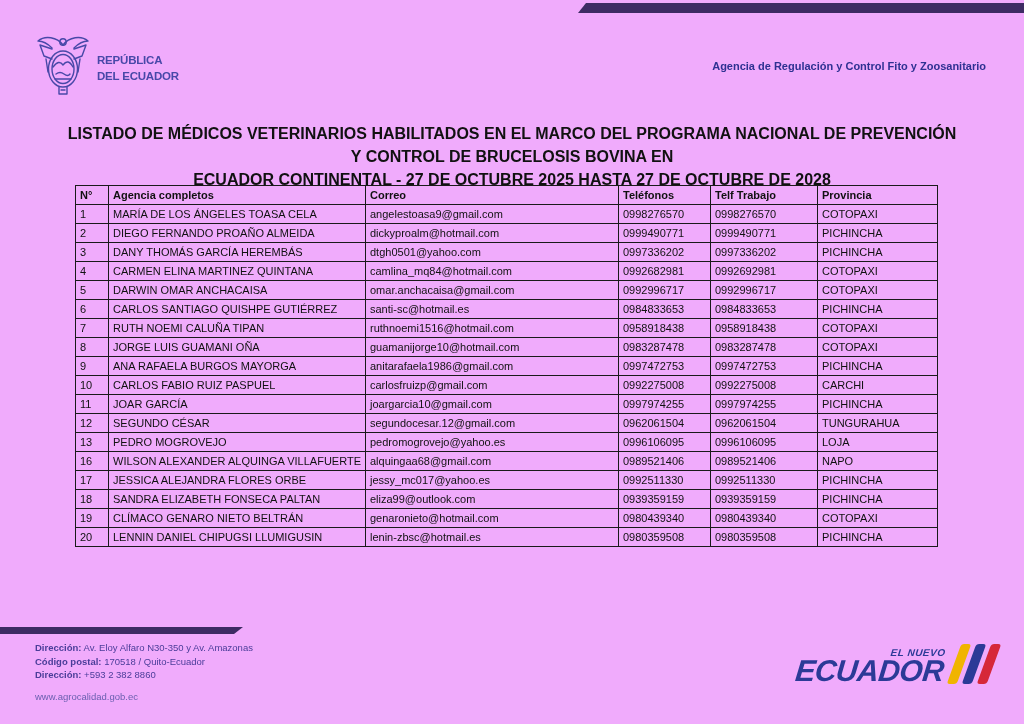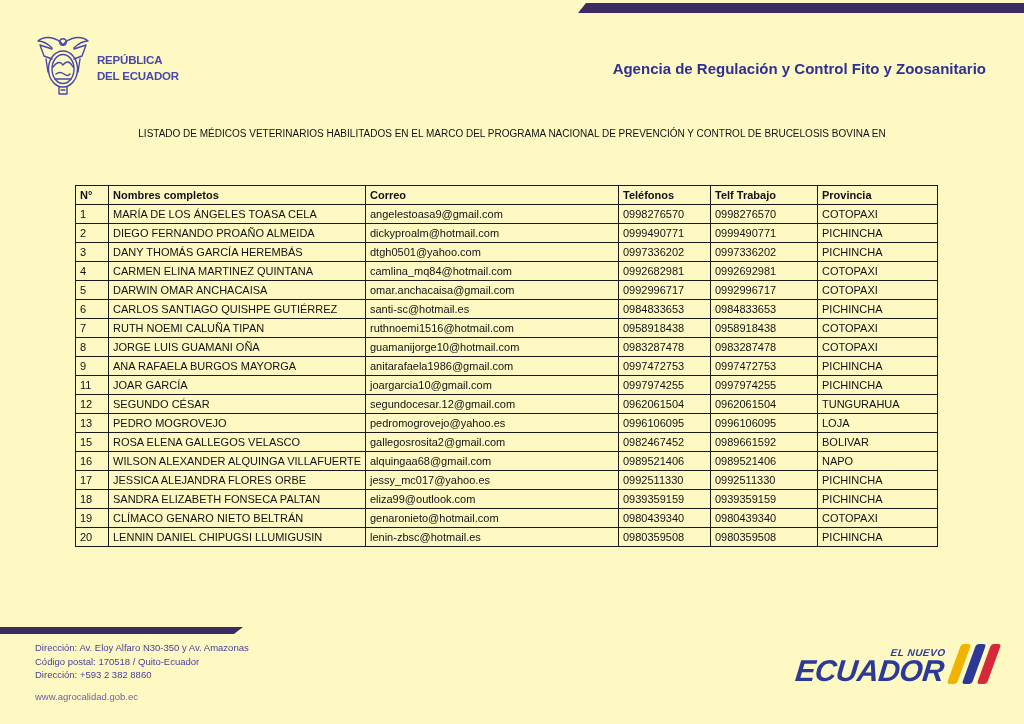--- a/index.html
+++ b/index.html
@@ -1,55 +1,55 @@
 <!DOCTYPE html>
 <html><head>
 <meta charset="utf-8">
 <style>
   * { margin:0; padding:0; box-sizing:border-box; }
   html,body { width:1024px; height:724px; background:#ffffff; overflow:hidden;
               font-family:"Liberation Sans", sans-serif; }
-  .page { position:relative; width:1024px; height:724px; background:#fef9c3; }
+  .page { position:relative; width:1024px; height:724px; background:#f0abfc; }
 
   
   .top-bar { position:absolute; top:3px; left:578px; right:0; height:10px;
              background:#3d2b63;
              clip-path:polygon(8px 0, 100% 0, 100% 100%, 0 100%); }
 
   
   .crest { position:absolute; left:33px; top:34px; }
   .logo-text { position:absolute; left:97px; top:53px; color:#4848a8;
                font-weight:bold; font-size:11.5px; line-height:1.35; letter-spacing:-0.2px; }
   .agency-title { position:absolute; top:60px; right:38px; width:520px; text-align:right;
-                  color:#2e3192; font-weight:bold; font-size:15px; }
+                  color:#2e3192; font-weight:bold; font-size:11px; }
 
   
   .doc-title { position:absolute; top:122px; left:62px; width:900px; text-align:center;
-               color:#111; font-weight:normal; font-size:10px; line-height:23px; }
+               color:#111; font-weight:bold; font-size:16px; line-height:23px; }
 
   
   table.vets { position:absolute; left:75px; top:185px; width:862px;
                border-collapse:collapse; table-layout:fixed;
                font-size:11px; color:#111; }
   table.vets th, table.vets td { border:1px solid #1a1a1a; padding:2px 4px;
                vertical-align:bottom; line-height:14px; overflow:hidden;
                white-space:nowrap; text-align:left; }
   table.vets { border:1.5px solid #1a1a1a; }
   table.vets th { font-weight:bold; }
   td.col-num, th.col-num { text-align:right; padding-right:5px; }
   th.col-num { text-align:left; }
   td.col-name { white-space:pre-line; }
 
   
   .footer-bar { position:absolute; top:627px; left:0; width:243px; height:7px;
                 background:#3d2b63;
                 clip-path:polygon(0 0, 100% 0, calc(100% - 9px) 100%, 0 100%); }
   .footer-info { position:absolute; left:35px; top:641px; font-size:9.5px;
                  color:#4a3d99; line-height:13.5px; }
-  .footer-info .lbl { font-weight:normal; }
+  .footer-info .lbl { font-weight:bold; }
   .footer-info .site { margin-top:8px; color:#6b60b0; }
 
   
   .brand { position:absolute; right:30px; top:644px; display:flex; align-items:flex-end; }
   .brand-text { display:flex; flex-direction:column; align-items:flex-end;
                 font-style:italic; font-weight:bold; color:#2b3a97; transform:skewX(-6deg); }
   .brand-top { font-size:10px; letter-spacing:0.5px; line-height:10px; }
   .brand-main { font-size:30px; line-height:26px; letter-spacing:-0.5px; }
   .brand-stripes { display:flex; gap:5px; margin-left:10px; transform:skewX(-20deg); }
   .stripe { width:10px; height:40px; border-radius:3px; display:inline-block; }
@@ -84,35 +84,36 @@
 
   <div class="logo-text">
     <div>REPÚBLICA</div>
     <div>DEL ECUADOR</div>
   </div>
 
   <div class="agency-title">Agencia de Regulación y Control Fito y Zoosanitario</div>
 
   <div class="doc-title">
     <div>LISTADO DE MÉDICOS VETERINARIOS HABILITADOS EN EL MARCO DEL PROGRAMA NACIONAL DE PREVENCIÓN Y CONTROL DE BRUCELOSIS BOVINA EN</div>
+    <div>ECUADOR CONTINENTAL - 27 DE OCTUBRE 2025 HASTA 27 DE OCTUBRE DE 2028</div>
   </div>
 
   <table class="vets">
     <colgroup>
       <col style="width:33px">
         <col style="width:257px">
         <col style="width:253px">
       <col style="width:92px">
         <col style="width:107px">
         <col style="width:120px">
     </colgroup>
     <thead>
       <tr>
         <th class="col-num">N°</th>
-        <th class="col-name">Nombres completos</th>
+        <th class="col-name">Agencia completos</th>
         <th class="col-email">Correo</th>
         <th class="col-phone">Teléfonos</th>
         <th class="col-workphone">Telf Trabajo</th>
         <th class="col-prov">Provincia</th>
       </tr>
     </thead>
     <tbody>
         <tr>
           <td class="col-num">1</td>
           <td class="col-name">MARÍA DE LOS ÁNGELES TOASA CELA</td>
@@ -179,20 +180,28 @@
         </tr>
         <tr>
           <td class="col-num">9</td>
           <td class="col-name">ANA RAFAELA BURGOS MAYORGA</td>
           <td class="col-email">anitarafaela1986@gmail.com</td>
           <td class="col-phone">0997472753</td>
           <td class="col-workphone">0997472753</td>
           <td class="col-prov">PICHINCHA</td>
         </tr>
         <tr>
+          <td class="col-num">10</td>
+          <td class="col-name">CARLOS FABIO RUIZ PASPUEL</td>
+          <td class="col-email">carlosfruizp@gmail.com</td>
+          <td class="col-phone">0992275008</td>
+          <td class="col-workphone">0992275008</td>
+          <td class="col-prov">CARCHI</td>
+        </tr>
+        <tr>
           <td class="col-num">11</td>
           <td class="col-name">JOAR GARCÍA</td>
           <td class="col-email">joargarcia10@gmail.com</td>
           <td class="col-phone">0997974255</td>
           <td class="col-workphone">0997974255</td>
           <td class="col-prov">PICHINCHA</td>
         </tr>
         <tr>
           <td class="col-num">12</td>
           <td class="col-name">SEGUNDO CÉSAR</td>
@@ -201,28 +210,20 @@
           <td class="col-workphone">0962061504</td>
           <td class="col-prov">TUNGURAHUA</td>
         </tr>
         <tr>
           <td class="col-num">13</td>
           <td class="col-name">PEDRO MOGROVEJO</td>
           <td class="col-email">pedromogrovejo@yahoo.es</td>
           <td class="col-phone">0996106095</td>
           <td class="col-workphone">0996106095</td>
           <td class="col-prov">LOJA</td>
-        </tr>
-        <tr>
-          <td class="col-num">15</td>
-          <td class="col-name">ROSA ELENA GALLEGOS VELASCO</td>
-          <td class="col-email">gallegosrosita2@gmail.com</td>
-          <td class="col-phone">0982467452</td>
-          <td class="col-workphone">0989661592</td>
-          <td class="col-prov">BOLIVAR</td>
         </tr>
         <tr>
           <td class="col-num">16</td>
           <td class="col-name">WILSON ALEXANDER ALQUINGA
 VILLAFUERTE</td>
           <td class="col-email">alquingaa68@gmail.com</td>
           <td class="col-phone">0989521406</td>
           <td class="col-workphone">0989521406</td>
           <td class="col-prov">NAPO</td>
         </tr>

